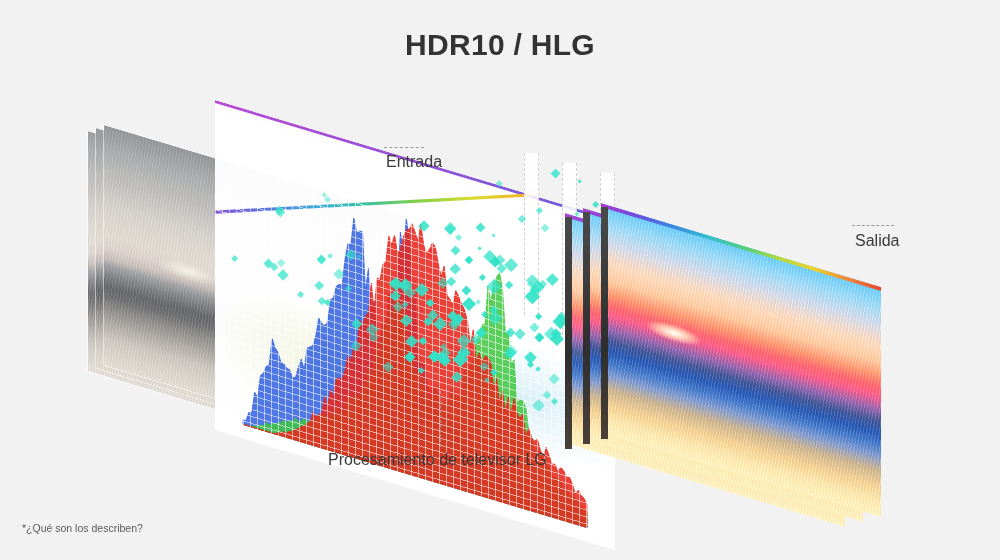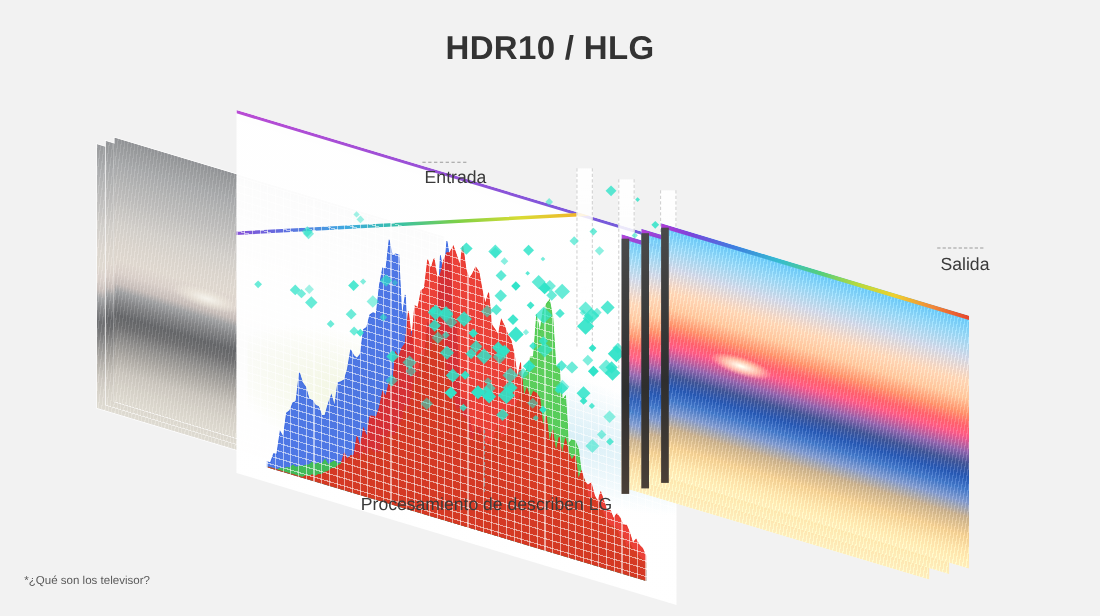--- a/index.html
+++ b/index.html
@@ -433,19 +433,19 @@
     <div class="out-side" style="left:601px; top:112px; height:232px;"></div>
   </div>
 
   <div class="dash-h" style="left:384px; top:52px; width:40px;"></div>
   <div class="callout-label" style="left:386px; top:58px;">Entrada</div>
 
   <div class="dash-h" style="left:852px; top:130px; width:42px;"></div>
   <div class="callout-label" style="left:855px; top:137px;">Salida</div>
 
   <div class="dash-v" style="left:440px; top:296px; height:56px;"></div>
-  <div class="callout-label" style="left:328px; top:356px;">Procesamiento de describen LG</div>
+  <div class="callout-label" style="left:328px; top:356px;">Procesamiento de televisor LG</div>
 
 </div>
 
 <div id="footnote">
-  <div>*¿Qué son los televisor?</div>
+  <div>*¿Qué son los describen?</div>
 </div>
 
 </body></html>

